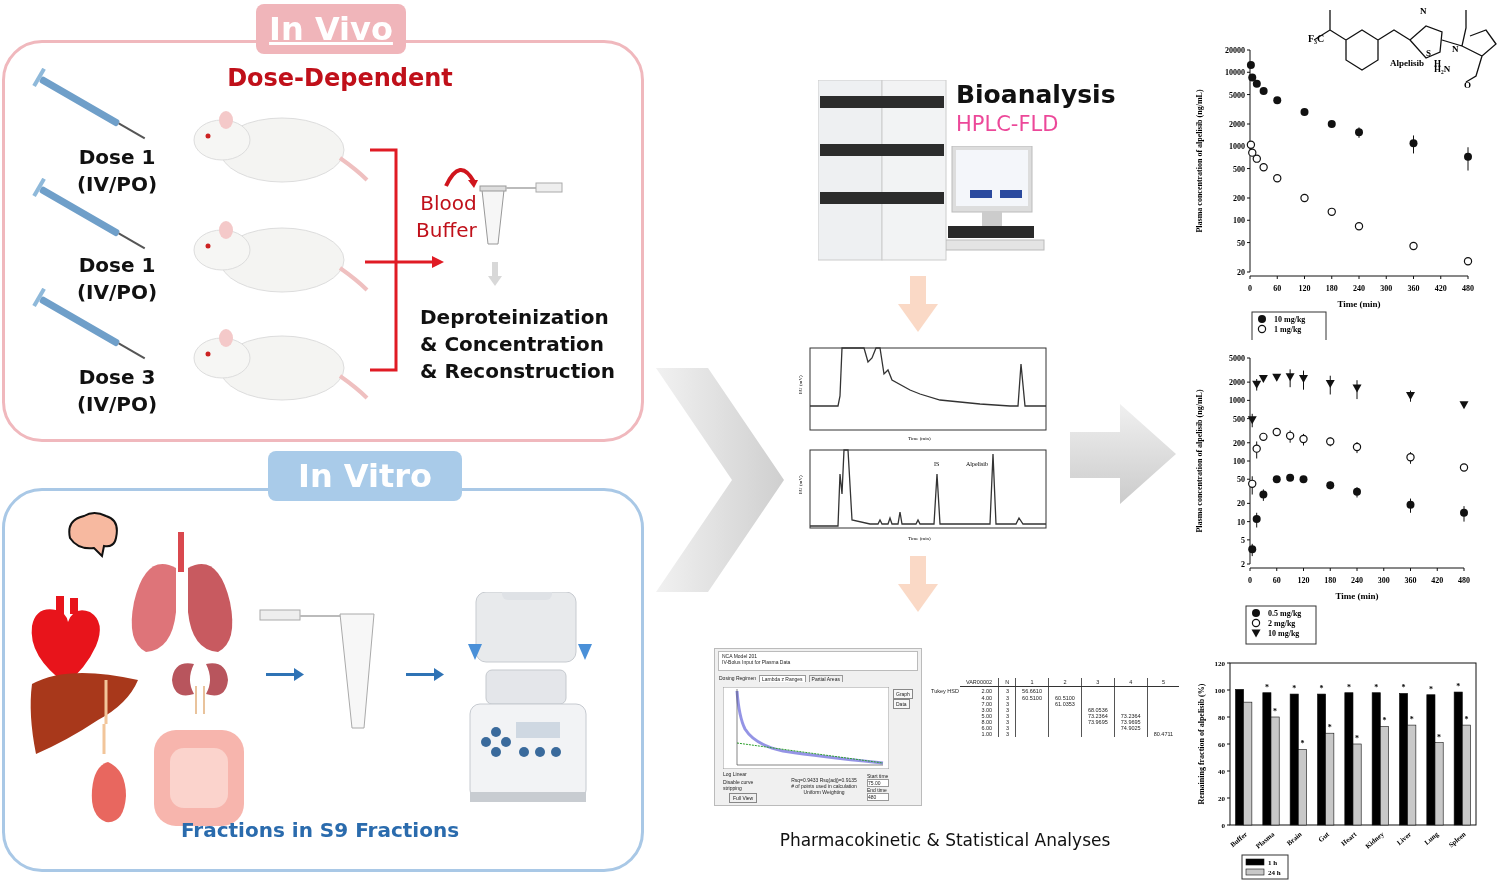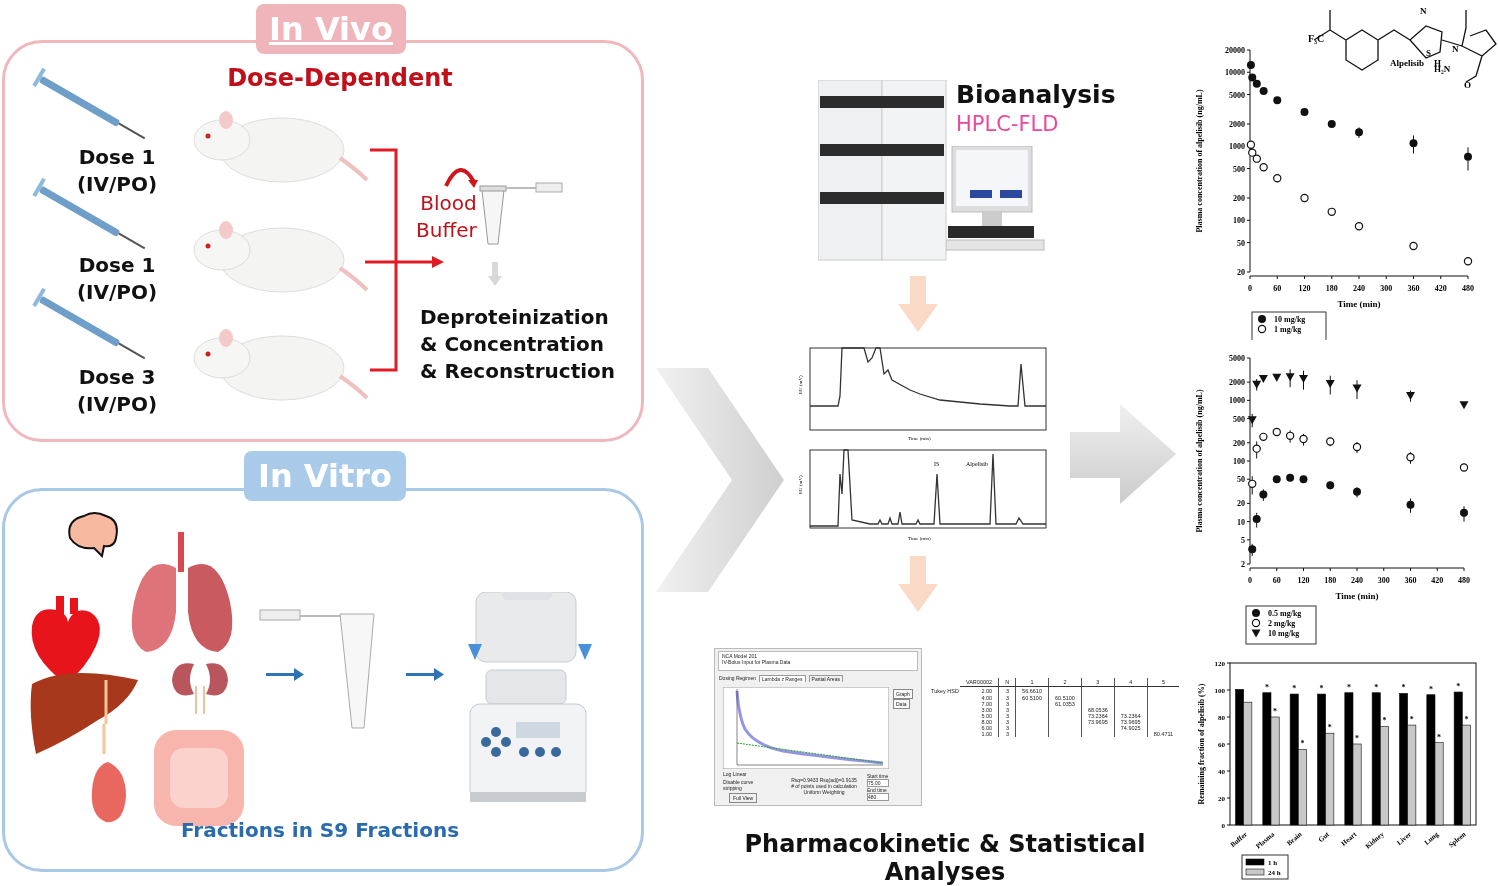--- a/index.html
+++ b/index.html
@@ -3,25 +3,25 @@
 <meta charset="utf-8">
 <style>
   html,body{margin:0;padding:0;background:#fff;}
   body{width:1498px;height:886px;position:relative;overflow:hidden;font-family:"DejaVu Sans","Liberation Sans",sans-serif;}
   .abs{position:absolute;}
   .panel{position:absolute;border-radius:40px;background:#fff;}
   .panel-vivo{left:2px;top:40px;width:636px;height:396px;border:3px solid #f0b8bd;}
   .panel-vitro{left:2px;top:488px;width:636px;height:378px;border:3px solid #a9c8e6;}
   .tag{position:absolute;height:50px;border-radius:8px;color:#fff;font-size:32px;font-weight:bold;text-align:center;line-height:50px;}
   .tag-vivo{left:256px;top:4px;width:150px;background:#f0b5ba;text-decoration:underline;}
-  .tag-vitro{left:244px;top:451px;width:162px;background:#a9cbe9;}
+  .tag-vitro{left:268px;top:451px;width:194px;background:#a9cbe9;}
   .t-black{color:#111;font-weight:bold;font-size:20px;line-height:27px;text-align:center;}
   .t-red{color:#c0101a;}
   .t-blue{color:#2a6bad;}
-  .caption{font-weight:bold;font-size:24px;color:#111;}
+  .caption{font-weight:normal;font-size:17px;color:#111;}
   svg text{font-family:"Liberation Serif",serif;}
   .chart-svg text{font-family:"Liberation Serif",serif;font-weight:bold;}
 </style>
 </head>
 <body>
 
 <div class="panel panel-vivo"></div>
 <div class="tag tag-vivo">In Vivo</div>
 <div class="abs t-red" style="left:0;width:680px;top:64px;text-align:center;font-size:24px;font-weight:bold;">Dose-Dependent</div>
 

